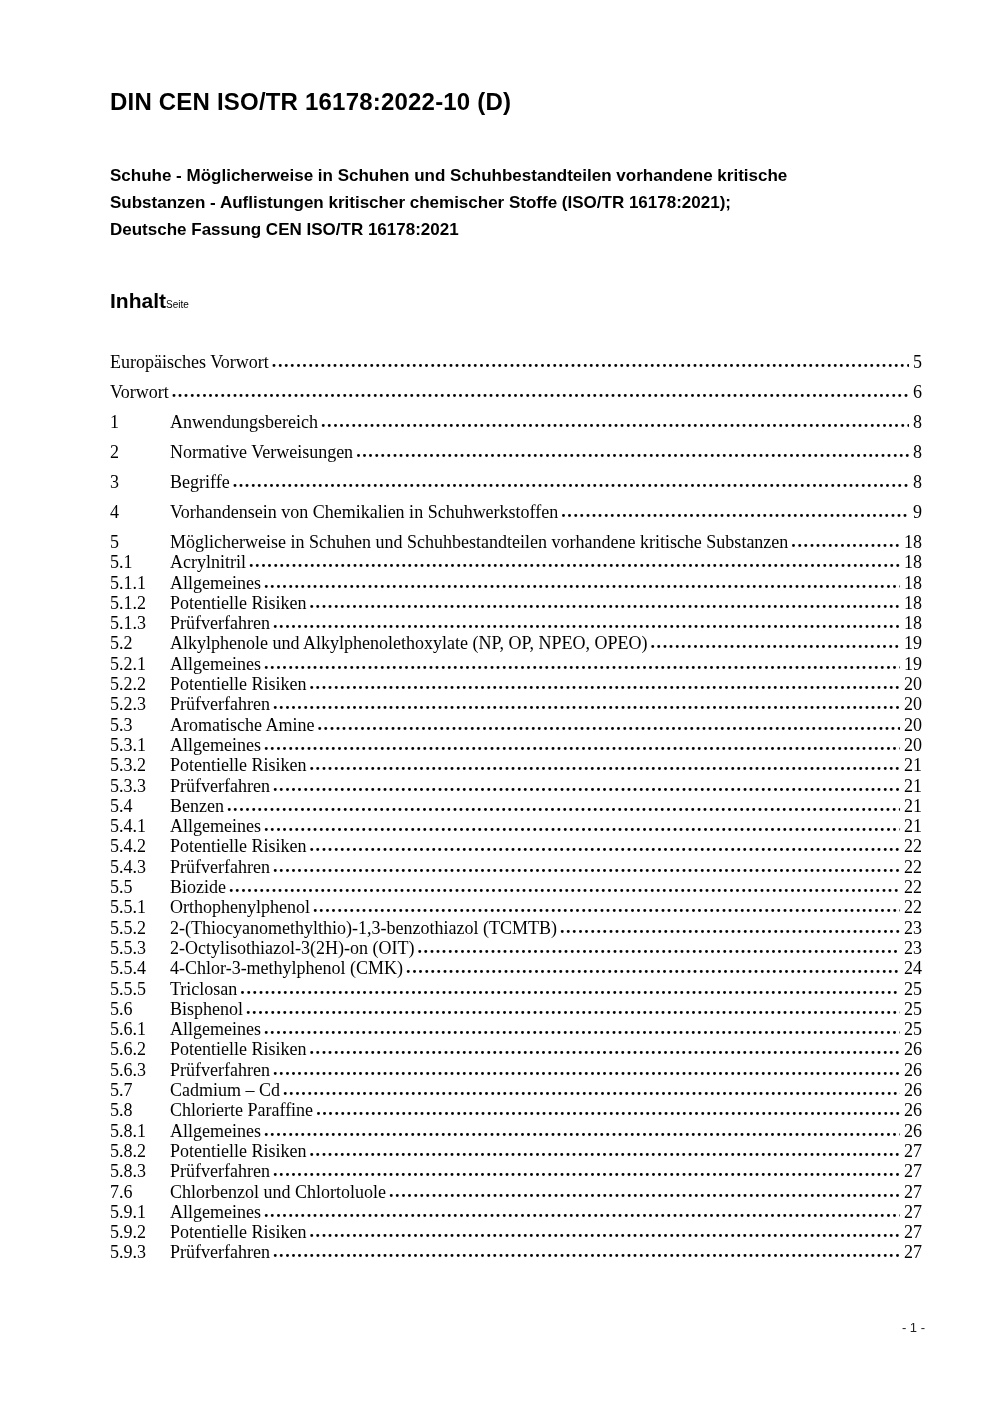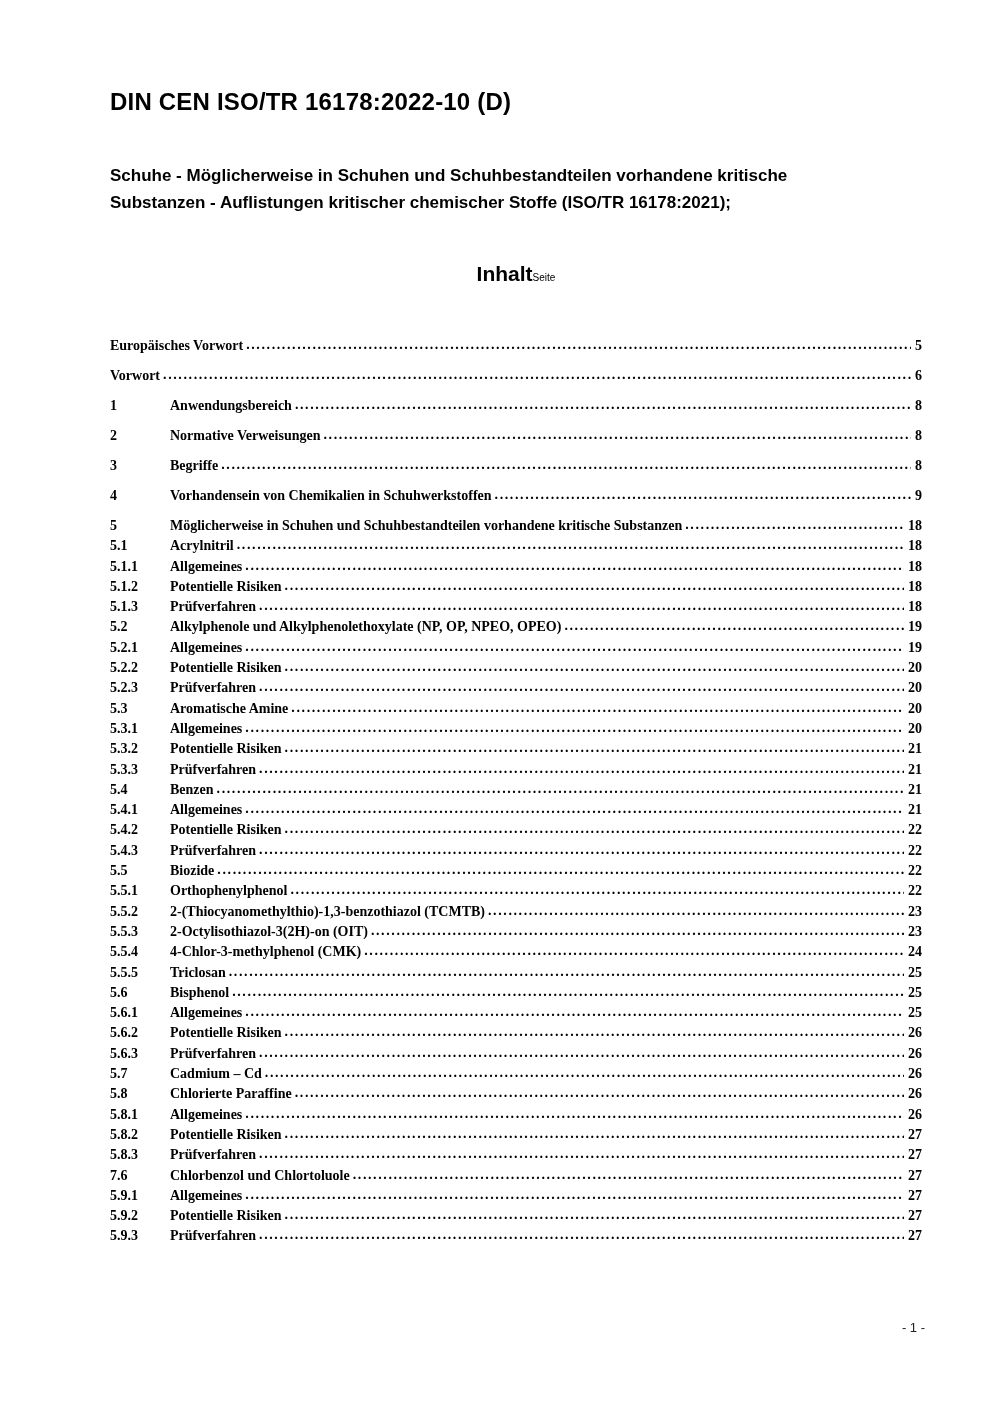--- a/index.html
+++ b/index.html
@@ -29,37 +29,37 @@
     margin-top: 46px;
     font-size: 17px;
     font-weight: bold;
     line-height: 27px;
     font-family: Liberation Sans, sans-serif;
   }
   .toc-header {
     margin-top: 46px;
     display: flex;
     align-items: baseline;
-    justify-content: center;
+    justify-content: flex-start;
   }
   .toc-heading {
     font-size: 21px;
     font-weight: bold;
     font-family: "Liberation Sans", sans-serif;
   }
   .page-label {
     font-size: 10px;
     font-weight: normal;
     font-family: "Liberation Sans", sans-serif;
   }
   .toc-list {
-    margin-top: 50px;
+    margin-top: 40px;
     font-family: "Liberation Serif", serif;
-    font-weight: bold;
-    font-size: 14px;
+    font-weight: normal;
+    font-size: 18px;
   }
   .toc-row {
     display: flex;
     align-items: baseline;
     line-height: 19px;
   }
   .toc-row.top { margin-top: 11px; }
   .toc-row.sub { margin-top: 1.3px; }
   .toc-row:first-child { margin-top: 0; }
   .toc-num {
@@ -100,20 +100,21 @@
 </head>
 <body>
 
 <div class="page">
 
   <h1 class="doc-title">DIN CEN ISO/TR 16178:2022-10 (D)</h1>
 
   <div class="doc-subtitle">
     <div>Schuhe - Möglicherweise in Schuhen und Schuhbestandteilen vorhandene kritische</div>
     <div>Substanzen - Auflistungen kritischer chemischer Stoffe (ISO/TR 16178:2021);</div>
+    <div>Deutsche Fassung CEN ISO/TR 16178:2021</div>
   </div>
 
   <div class="toc-header">
     <div class="toc-heading">Inhalt</div>
     <div class="page-label">Seite</div>
   </div>
 
   <div class="toc-list">
       <div class="toc-row top unnumbered">
 

